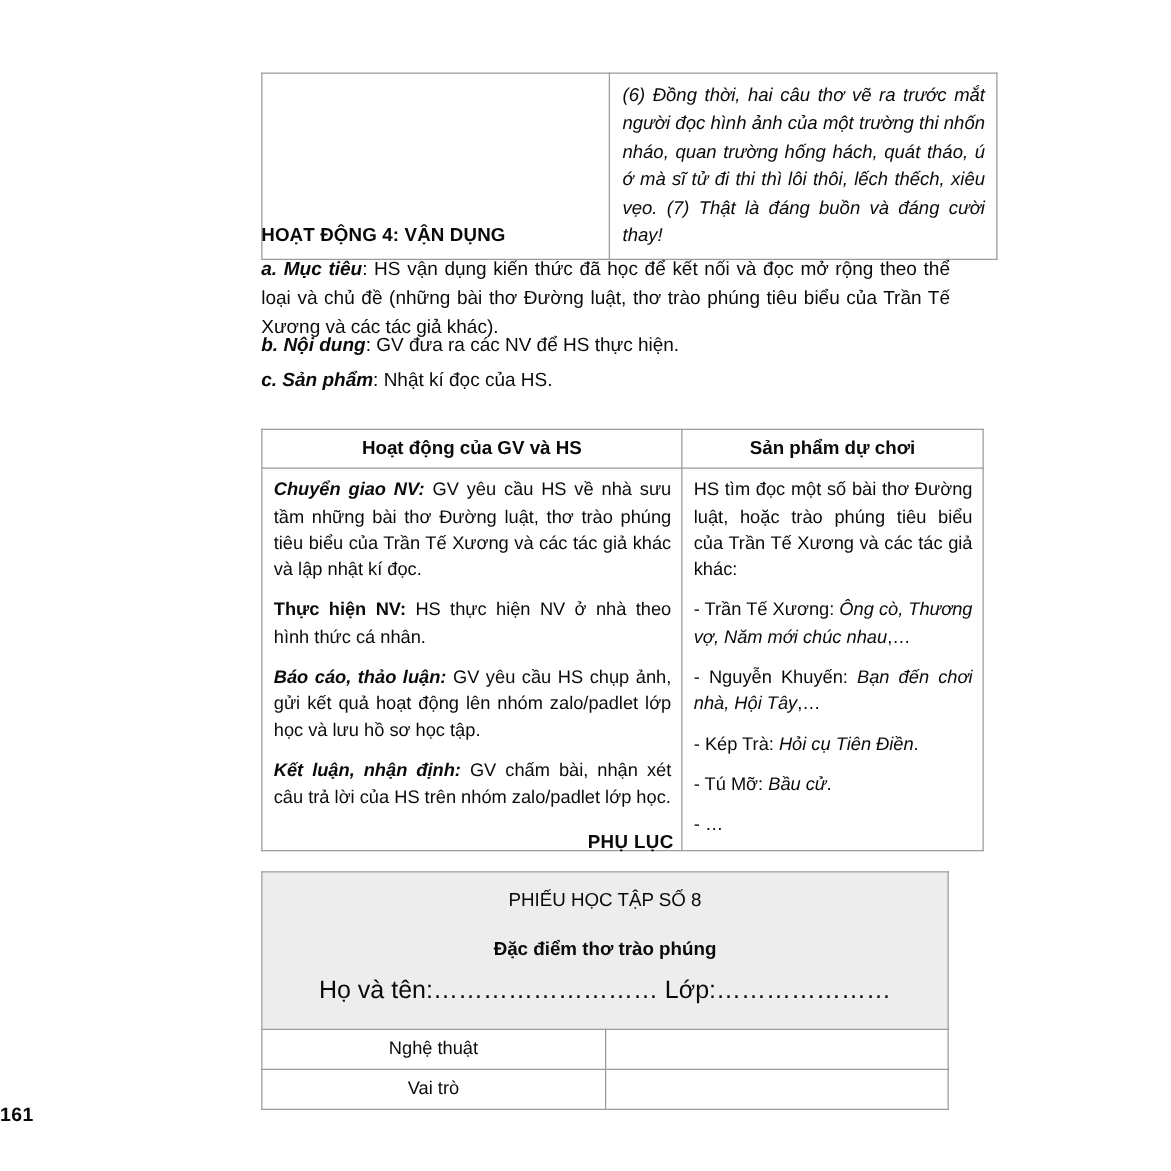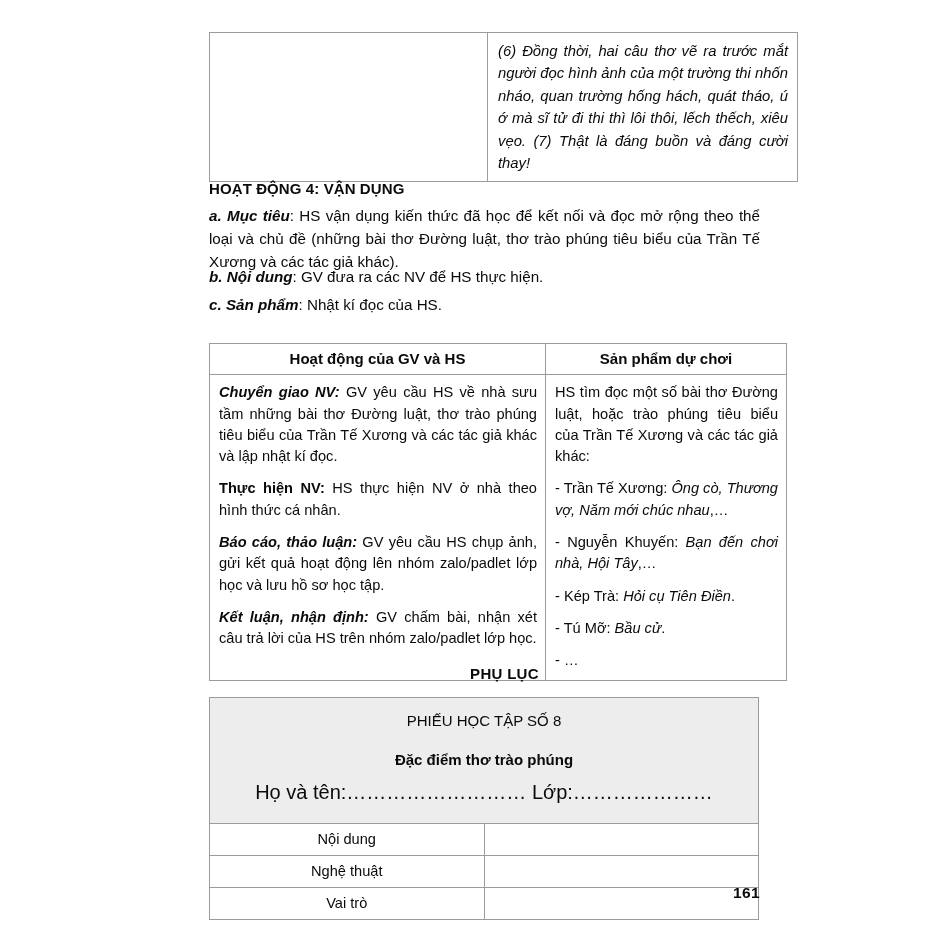--- a/index.html
+++ b/index.html
@@ -37,21 +37,21 @@
     padding: 5px 8px 6px 8px;
     font-size: 14.6px;
     line-height: 1.42;
     font-weight: normal;
     text-align: left;
   }
 
   
   #top-table {
     left: 209px;
-    top: 32px;
+    top: 58px;
     width: 551px;
   }
   #top-table td { height: 120px; }
   #top-table .excerpt {
     font-style: italic;
     text-align: justify;
     text-justify: inter-word;
     font-size: 14.8px;
     line-height: 1.52;
     padding: 7px 9px 6px 10px;
@@ -154,21 +154,21 @@
   #ws-table .ws-blank {
     height: 20px;
   }
 
   
   #page-num {
     position: absolute;
     left: 0;
     top: 884px;
     width: 760px;
-    text-align: right;
+    text-align: left;
     font-weight: bold;
     font-size: 15.5px;
     letter-spacing: .4px;
   }
 </style>
 </head>
 <body>
 
 <div class="page">
 
@@ -246,24 +246,20 @@
   <table class="doc-table" id="ws-table">
     <tbody>
       <tr>
         <td class="ws-head" colspan="2">
           <div class="l1">PHIẾU HỌC TẬP SỐ 8</div>
           <div class="l2">Đặc điểm thơ trào phúng</div>
           <div class="l3">Họ và tên:……………………… Lớp:…………………</div>
         </td>
       </tr>
       <tr>
-        <td class="ws-label" style="width:102px;">Nội dung</td>
-        <td class="ws-blank" style="width:448px;"></td>
-      </tr>
-      <tr>
         <td class="ws-label">Nghệ thuật</td>
         <td class="ws-blank"></td>
       </tr>
       <tr>
         <td class="ws-label">Vai trò</td>
         <td class="ws-blank"></td>
       </tr>
     </tbody>
   </table>
 

